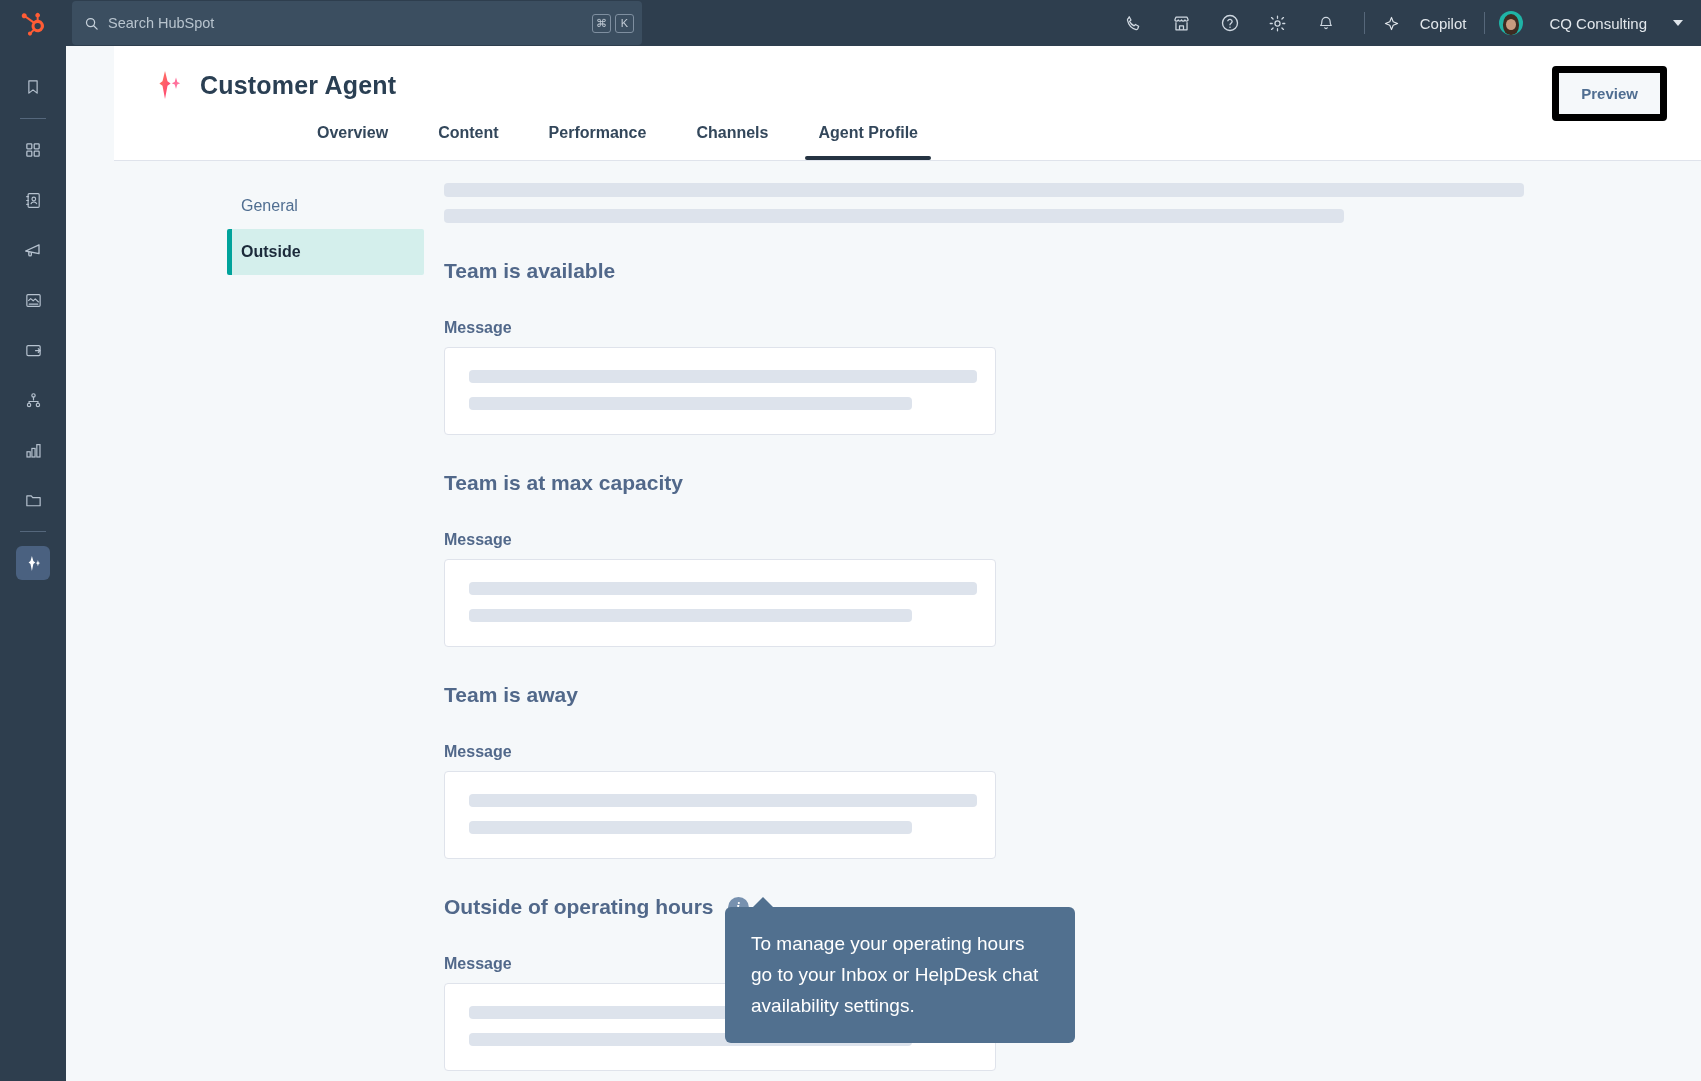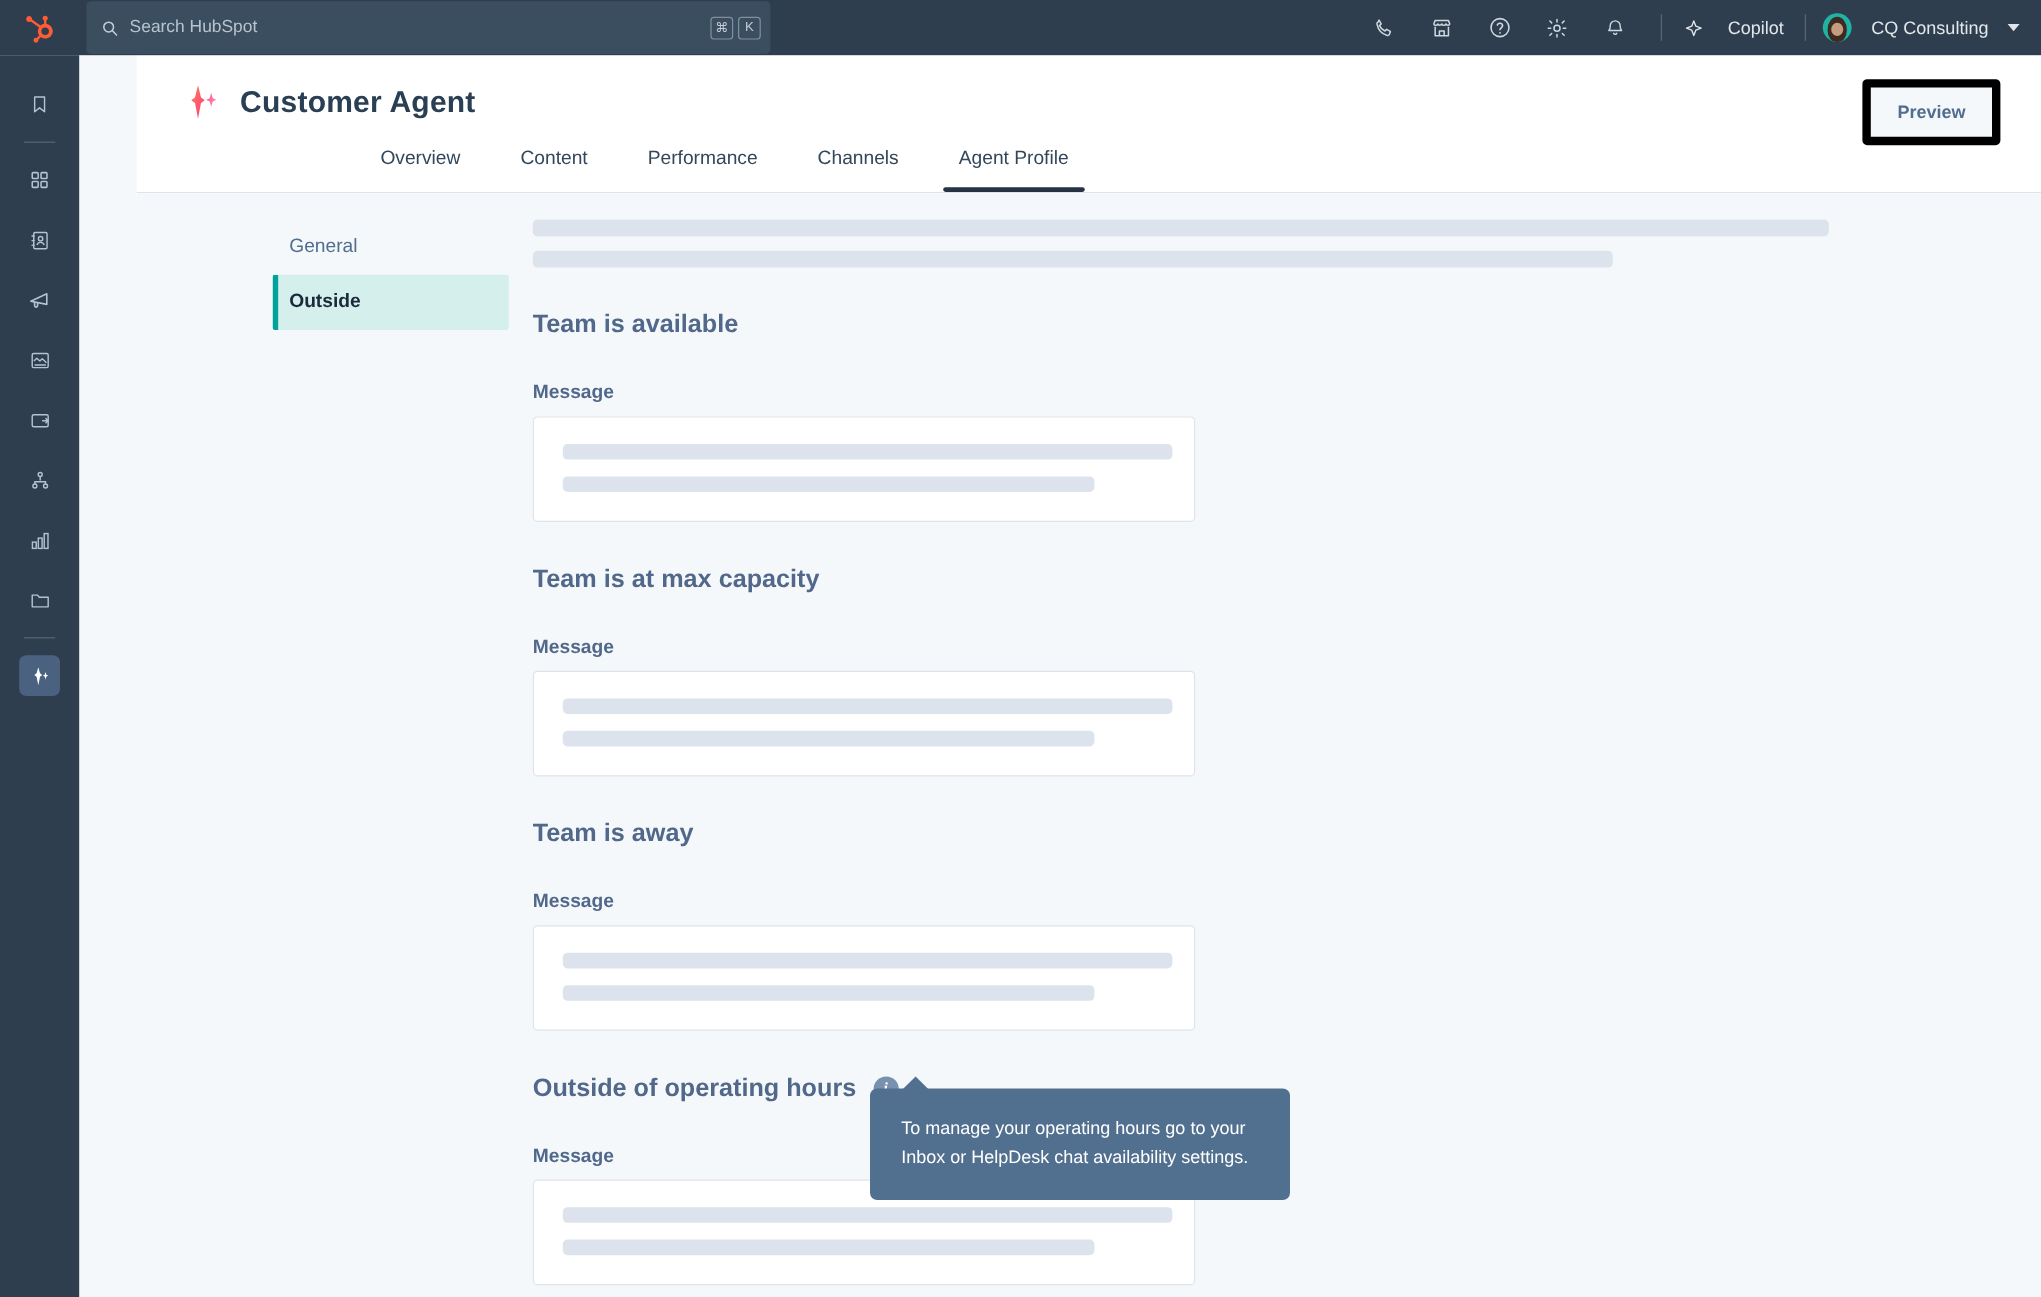--- a/index.html
+++ b/index.html
@@ -25,21 +25,21 @@
   .searchbox .ph { color: #b8c4ce; font-size: 14.5px; flex: 1; }
   .kbd-group { display: flex; gap: 4px; }
   .kbd {
     width: 19px; height: 19px; border: 1px solid #7f8fa0; border-radius: 3px;
     color: #c3ccd6; font-size: 11px; display: flex; align-items: center; justify-content: center;
   }
   .top-right { margin-left: auto; display: flex; align-items: center; gap: 0px; padding-right: 18px; }
   .ticon { width: 48px; height: 46px; display: flex; align-items: center; justify-content: center; cursor: pointer; }
   .tdivider { width: 1px; height: 22px; background: #56677a; margin: 0 14px; }
   .copilot { display: flex; align-items: flex-end; gap: 20px; color: #e2e7ec; font-size: 15px; cursor: pointer; padding: 0 4px; }
-  .account { display: flex; align-items: center; gap: 16px; color: #e2e7ec; font-size: 15px; cursor: pointer; }
+  .account { display: flex; align-items: center; gap: 26px; color: #e2e7ec; font-size: 15px; cursor: pointer; }
   .avatar {
     width: 24px; height: 24px; border-radius: 50%;
     background: #1fb3a6; position: relative; overflow: hidden; flex: 0 0 24px;
   }
   .avatar::after {
     content:""; position:absolute; left:4px; top:3px; width:16px; height:21px;
     border-radius: 50% 50% 45% 45%; background:#3d2b22;
   }
   .avatar::before {
     content:""; position:absolute; left:7px; top:8px; width:10px; height:11px; z-index:2;
@@ -69,21 +69,21 @@
   .page-title { font-size: 25px; font-weight: bold; color: #2a3f53; letter-spacing: .2px; }
   .sparkle-title { margin-right: 14px; display: flex; align-items: center; }
   .preview-btn {
     position: absolute; right: 34px; top: 20px;
     border: 7px solid #000000; background: #f5f8fa; color: #506e91;
     border-radius: 4px; font-size: 15px; font-weight: 600; padding: 12px 22px; cursor: pointer;
     font-family: "Liberation Sans", sans-serif;
   }
   .tabs { display: flex; gap: 0; padding: 22px 0 0 140px; }
   .tab {
-    font-size: 16px; font-weight: normal; color: #33475b; padding: 0 25px 18px 25px;
+    font-size: 16px; font-weight: bold; color: #33475b; padding: 0 25px 18px 25px;
     cursor: pointer; position: relative; white-space: nowrap;
   }
   .tab.active::after {
     content:""; position:absolute; left:12px; right:12px; bottom:0; height:4px; background:#253342; border-radius:2px;
   }
   .tabs-underline { height: 1px; background: #dfe3eb; }
 
   
   .content-area { flex: 1; background: #f5f8fa; display: flex; min-height: 0; overflow: hidden; position: relative; }
   .subnav { width: 330px; flex: 0 0 330px; padding: 22px 20px 0 113px; }
@@ -114,21 +114,21 @@
     border-radius: 4px; padding: 22px 24px 24px 24px;
   }
   .msg-card .skel { height: 13px; }
   .msg-card .l1 { width: 508px; margin-bottom: 14px; }
   .msg-card .l2 { width: 443px; }
 
   
   .tooltip {
     position: absolute; left: 725px; top: 907px; width: 350px;
     background: #51708f; color: #fff; border-radius: 6px; padding: 22px 26px;
-    font-size: 15px; line-height: 1.62;
+    font-size: 19px; line-height: 1.62;
   }
   .tooltip::before {
     content:""; position:absolute; top:-10px; left: 27px;
     border-left: 11px solid transparent; border-right: 11px solid transparent;
     border-bottom: 11px solid #51708f;
   }
   .sv { display: block; }
 </style>
 </head>
 <body>

